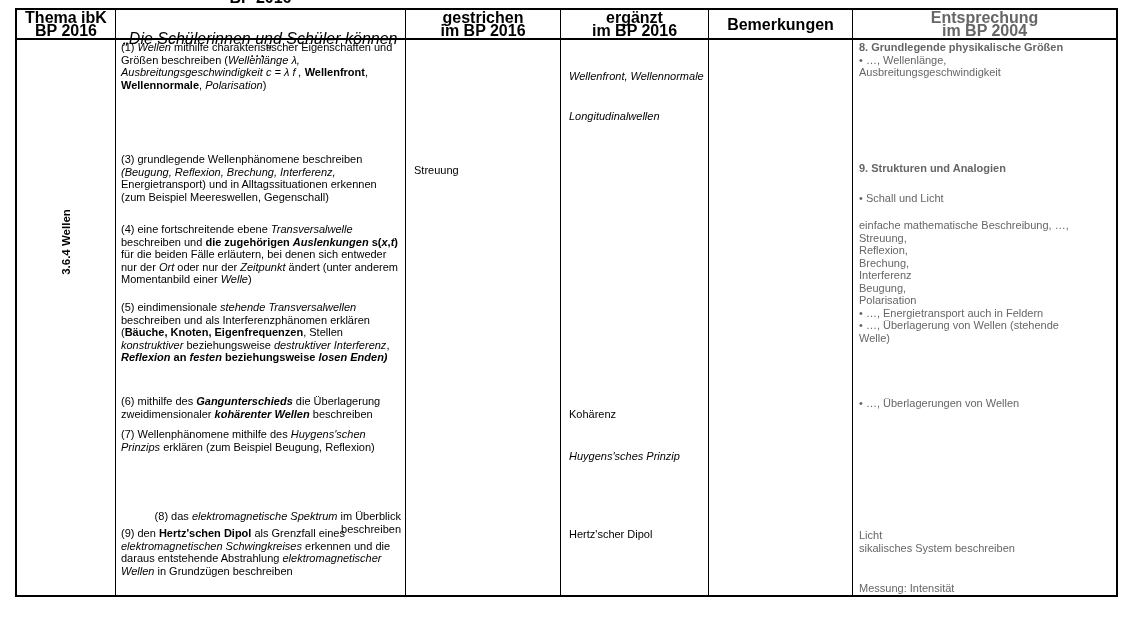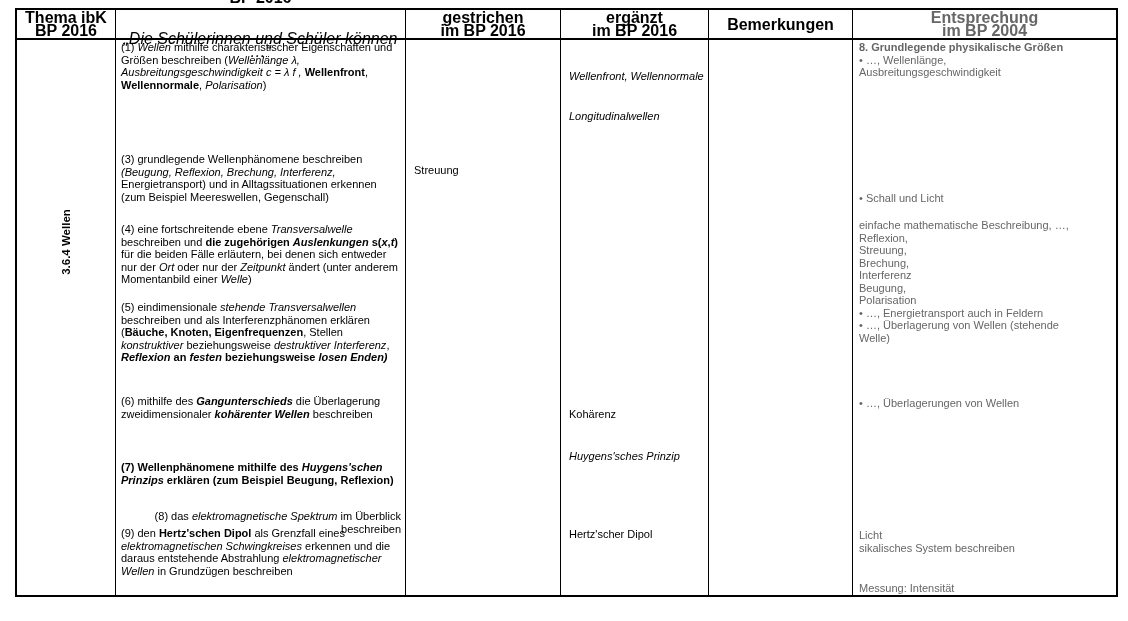--- a/index.html
+++ b/index.html
@@ -89,21 +89,21 @@
   <div class="bcell bc1">
     <span class="row-label">3.6.4 Wellen</span>
   </div>
 
   <div class="bcell bc2">
       <div class="para" style="top: 1px;"><span>(1) </span><span class="s-i">Wellen</span><span> mithilfe charakteristischer Eigenschaften und Größen beschreiben (</span><span class="s-i">Wellenlänge λ, Ausbreitungsgeschwindigkeit c = λ f ,</span><span> </span><span class="s-b">Wellenfront</span><span>, </span><span class="s-b">Wellennormale</span><span>, </span><span class="s-i">Polarisation</span><span>)</span></div>
       <div class="para" style="top: 113px;"><span>(3) grundlegende Wellenphänomene beschreiben </span><span class="s-i">(Beugung, Reflexion, Brechung, Interferenz,</span><span> Energietransport) und in Alltagssituationen erkennen (zum Beispiel Meereswellen, Gegenschall)</span></div>
       <div class="para" style="top: 183px;"><span>(4) eine fortschreitende ebene </span><span class="s-i">Transversalwelle</span><span> beschreiben und </span><span class="s-b">die zugehörigen </span><span class="s-bi">Auslenkungen</span><span class="s-b"> </span><span class="s-b">s(</span><span class="s-bi">x</span><span class="s-b">,</span><span class="s-bi">t</span><span class="s-b">)</span><span> für die beiden Fälle erläutern, bei denen sich entweder nur der </span><span class="s-i">Ort</span><span> oder nur der </span><span class="s-i">Zeitpunkt</span><span> ändert (unter anderem Momentanbild einer </span><span class="s-i">Welle</span><span>)</span></div>
       <div class="para" style="top: 261px;"><span>(5) eindimensionale </span><span class="s-i">stehende Transversalwellen</span><span> beschreiben und als Interferenzphänomen erklären (</span><span class="s-b">Bäuche, Knoten, Eigenfrequenzen</span><span>, Stellen </span><span class="s-i">konstruktiver</span><span> beziehungsweise </span><span class="s-i">destruktiver Interferenz</span><span>, </span><span class="s-bi">Reflexion</span><span class="s-b"> an </span><span class="s-bi">festen</span><span class="s-b"> beziehungsweise </span><span class="s-bi">losen Enden)</span></div>
       <div class="para" style="top: 355px;"><span>(6) mithilfe des </span><span class="s-bi">Gangunterschieds</span><span> die Überlagerung zweidimensionaler </span><span class="s-bi">kohärenter Wellen</span><span> beschreiben</span></div>
-      <div class="para" style="top: 421px; font-weight: bold;"><span>(7) Wellenphänomene mithilfe des </span><span class="s-i">Huygens'schen Prinzips</span><span> erklären (zum Beispiel Beugung, Reflexion)</span></div>
+      <div class="para" style="top: 388px;"><span>(7) Wellenphänomene mithilfe des </span><span class="s-i">Huygens'schen Prinzips</span><span> erklären (zum Beispiel Beugung, Reflexion)</span></div>
       <div class="para" style="top: 470px; text-align: right;"><span>(8) das </span><span class="s-i">elektromagnetische Spektrum</span><span> im Überblick beschreiben</span></div>
       <div class="para" style="top: 487px;"><span>(9) den </span><span class="s-b">Hertz'schen Dipol</span><span> als Grenzfall eines </span><span class="s-i">elektromagnetischen Schwingkreises</span><span> erkennen und die daraus entstehende Abstrahlung </span><span class="s-i">elektromagnetischer Wellen</span><span> in Grundzügen beschreiben</span></div>
     </div>
 
   <div class="bcell bc3">
       <div class="entry" style="top: 124px;">Streuung</div>
     </div>
 
   <div class="bcell bc4">
       <div class="entry s-i" style="top: 30px;">Wellenfront, Wellennormale</div>
@@ -114,27 +114,30 @@
     </div>
 
   <div class="bcell bc5"></div>
 
   <div class="bcell bc6">
       <div class="block" style="top: 1px;">
         <div class="line s-b">8. Grundlegende physikalische Größen</div>
         <div class="line">• …, Wellenlänge,</div>
         <div class="line">Ausbreitungsgeschwindigkeit</div>
       </div>
+      <div class="block" style="top: 122px;">
+        <div class="line s-b">9. Strukturen und Analogien</div>
+      </div>
       <div class="block" style="top: 152px;">
         <div class="line">• Schall und Licht</div>
       </div>
       <div class="block" style="top: 179px;">
         <div class="line">einfache mathematische Beschreibung, …,</div>
+        <div class="line">Streuung,</div>
         <div class="line">Reflexion,</div>
-        <div class="line">Streuung,</div>
         <div class="line">Brechung,</div>
         <div class="line">Interferenz</div>
         <div class="line">Beugung,</div>
         <div class="line">Polarisation</div>
         <div class="line">• …, Energietransport auch in Feldern</div>
         <div class="line">• …, Überlagerung von Wellen (stehende</div>
         <div class="line">Welle)</div>
       </div>
       <div class="block" style="top: 357px;">
         <div class="line">• …, Überlagerungen von Wellen</div>

